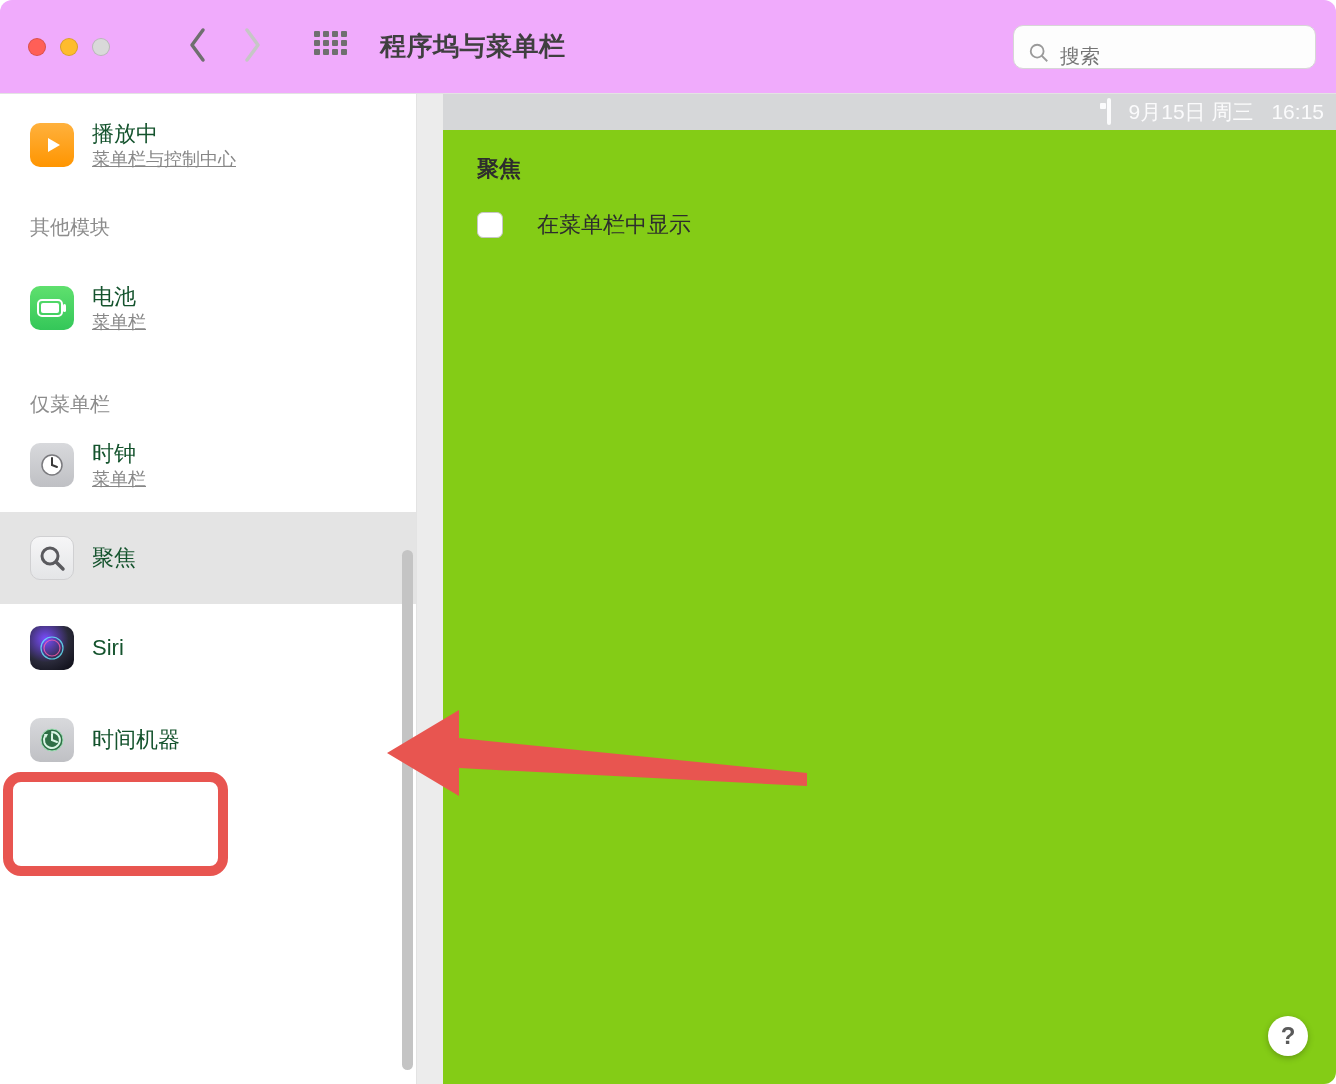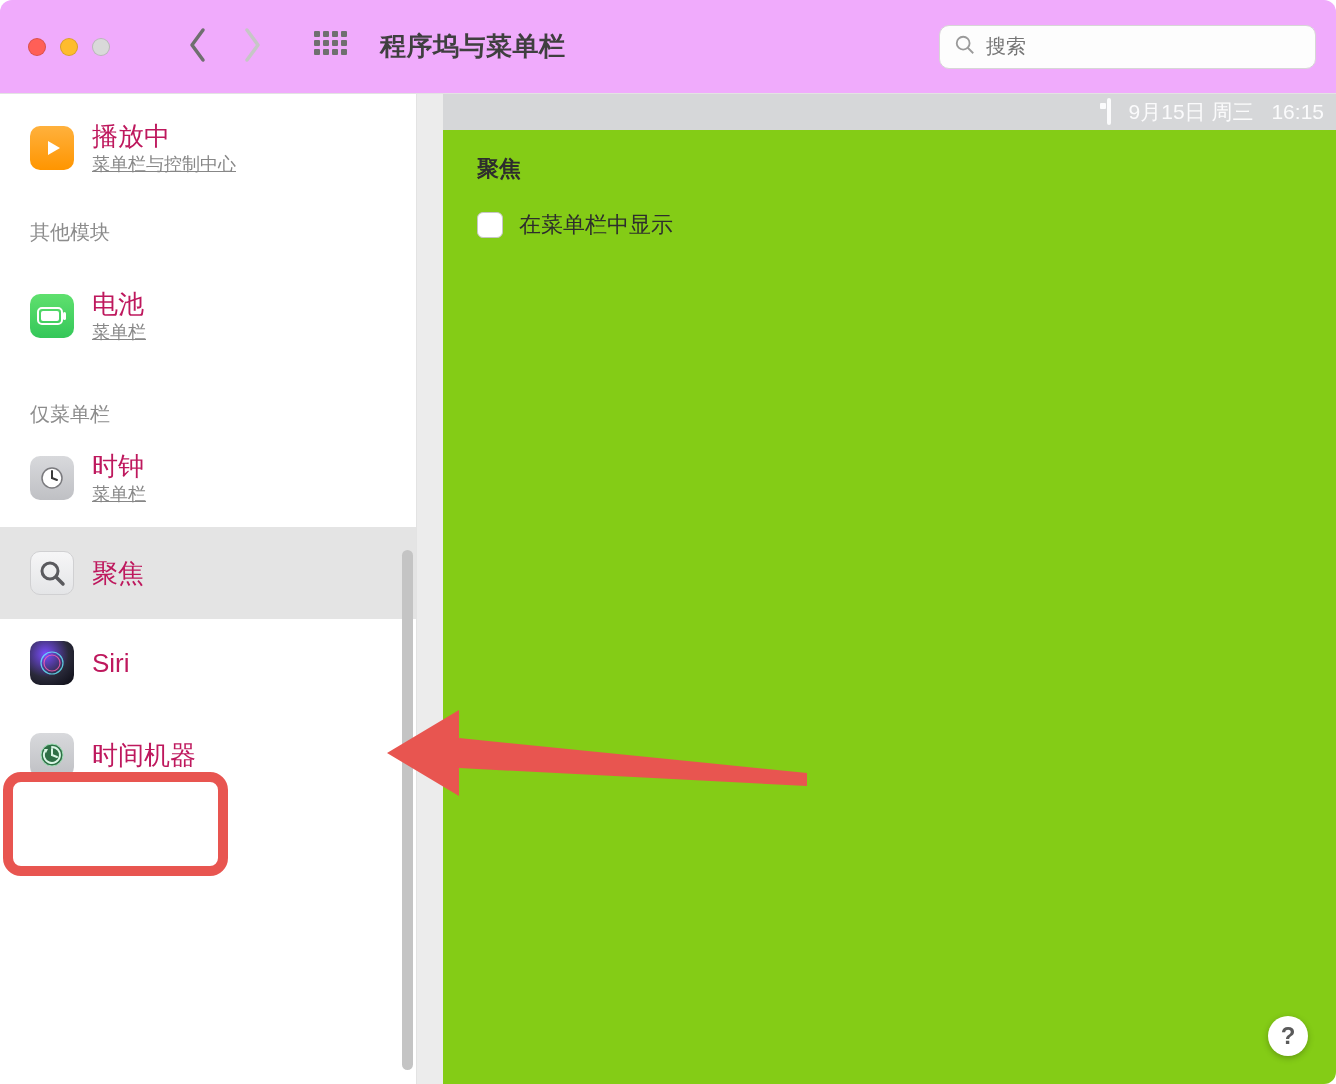--- a/index.html
+++ b/index.html
@@ -10,49 +10,49 @@
   .traffic { display:flex; gap:14px; margin-left:10px; margin-right:30px; }
   .dot { width:18px; height:18px; border-radius:50%; border:1px solid rgba(0,0,0,0.15); }
   .dot.red { background:#ff5f57; }
   .dot.yellow { background:#febc2e; }
   .dot.gray { background:#d9d9d9; }
   .nav { display:flex; gap:30px; margin-left:36px; margin-right:30px; }
   .nav svg { width:24px; height:38px; }
   .grid-icon { width:32px; height:32px; display:grid; grid-template-columns:repeat(4,6px); grid-template-rows:repeat(3,6px); gap:3px; margin-left:10px; margin-right:24px;}
   .grid-icon span { background:#6f6f6f; border-radius:1px; }
   .title { font-size:26px; font-weight:700; color:#3f3f3f; letter-spacing:0.5px; }
-  .search { margin-left:auto; width:377px; height:44px; border:1px solid #d6d6d6; border-radius:10px; display:flex; align-items:center; padding:0 14px; background:#fdfdfd;}
+  .search { margin-left:auto; width:303px; height:44px; border:1px solid #d6d6d6; border-radius:10px; display:flex; align-items:flex-end; padding:0 14px; background:#fdfdfd;}
   .search svg { width:22px; height:22px; stroke:#9a9a9a; fill:none; stroke-width:2; }
   .search input { border:none; outline:none; font-size:20px; color:#9a9a9a; background:transparent; margin-left:10px; width:100%; }
 
   
   .body { display:flex; height:calc(1084px - 94px); }
   .sidebar { width:417px; border-right:1px solid #e3e3e3; overflow:hidden; position:relative; background:#fff; }
   .sb-content { padding:12px 0 20px 0; }
   .sb-section-label { font-size:20px; color:#8c8c8c; padding: 30px 0 8px 30px; font-weight:500;}
   .sb-item { display:flex; align-items:center; gap:18px; padding:14px 22px 14px 30px; cursor:default; }
   .sb-item.selected { background:#e4e4e4; }
   .sb-icon { width:44px; height:44px; border-radius:10px; flex:0 0 44px; display:flex; align-items:center; justify-content:center; }
   .sb-text { display:flex; flex-direction:column; gap:0px; }
-  .sb-primary { font-size:26px; color:#be185d; font-weight:500; line-height:1.25;}
+  .sb-primary { font-size:22px; color:#14532d; font-weight:500; line-height:1.25;}
   .sb-secondary { font-size:18px; color:#878787; font-weight:400; line-height:1.25;text-decoration:underline; }
 
   
   .red-box { position:absolute; border:10px solid #e85550; border-radius:18px; pointer-events:none; }
 
   
   .main { flex:1; position:relative; background:#84cc16; }
   .menubar-preview { position:absolute; top:0; left:26px; right:0; height:36px; background:#d6d7d9; display:flex; align-items:center; justify-content:flex-end; padding-right:12px; gap:18px; color:#fbfbfc; font-size:21px; font-weight:500;}
   .menubar-preview .kbd { width:26px; height:20px; border:2px solid #fbfbfc; border-radius:3px; position:relative;}
   .menubar-preview .kbd::after{ content:""; position:absolute; right:3px; top:3px; width:6px; height:6px; background:#fbfbfc; border-radius:1px;}
   .panel { position:absolute; top:60px; left:60px; right:40px; }
   .panel-title { font-size:22px; font-weight:700; color:#2d2d2d; margin-bottom:26px; }
   .checkbox-row { display:flex; align-items:center; gap:16px; }
   .checkbox { width:26px; height:26px; border:1.5px solid #c6c6c6; border-radius:6px; background:#fff; }
-  .checkbox-label { font-size:22px; color:#2d2d2d; }
+  .checkbox-label { font-size:22px; color:#2d2d2d;margin-left:18px; }
 
   
   .sb-scroll { position:absolute; right:3px; top:456px; width:11px; height:520px; background:#c4c4c4; border-radius:6px; }
 
   
   .main-gutter { position:absolute; left:0; top:0; width:26px; bottom:0; background:#ececec; }
 
   
   .arrow-wrap { position:absolute; pointer-events:none; }
   .arrow-wrap svg { overflow:visible; }

